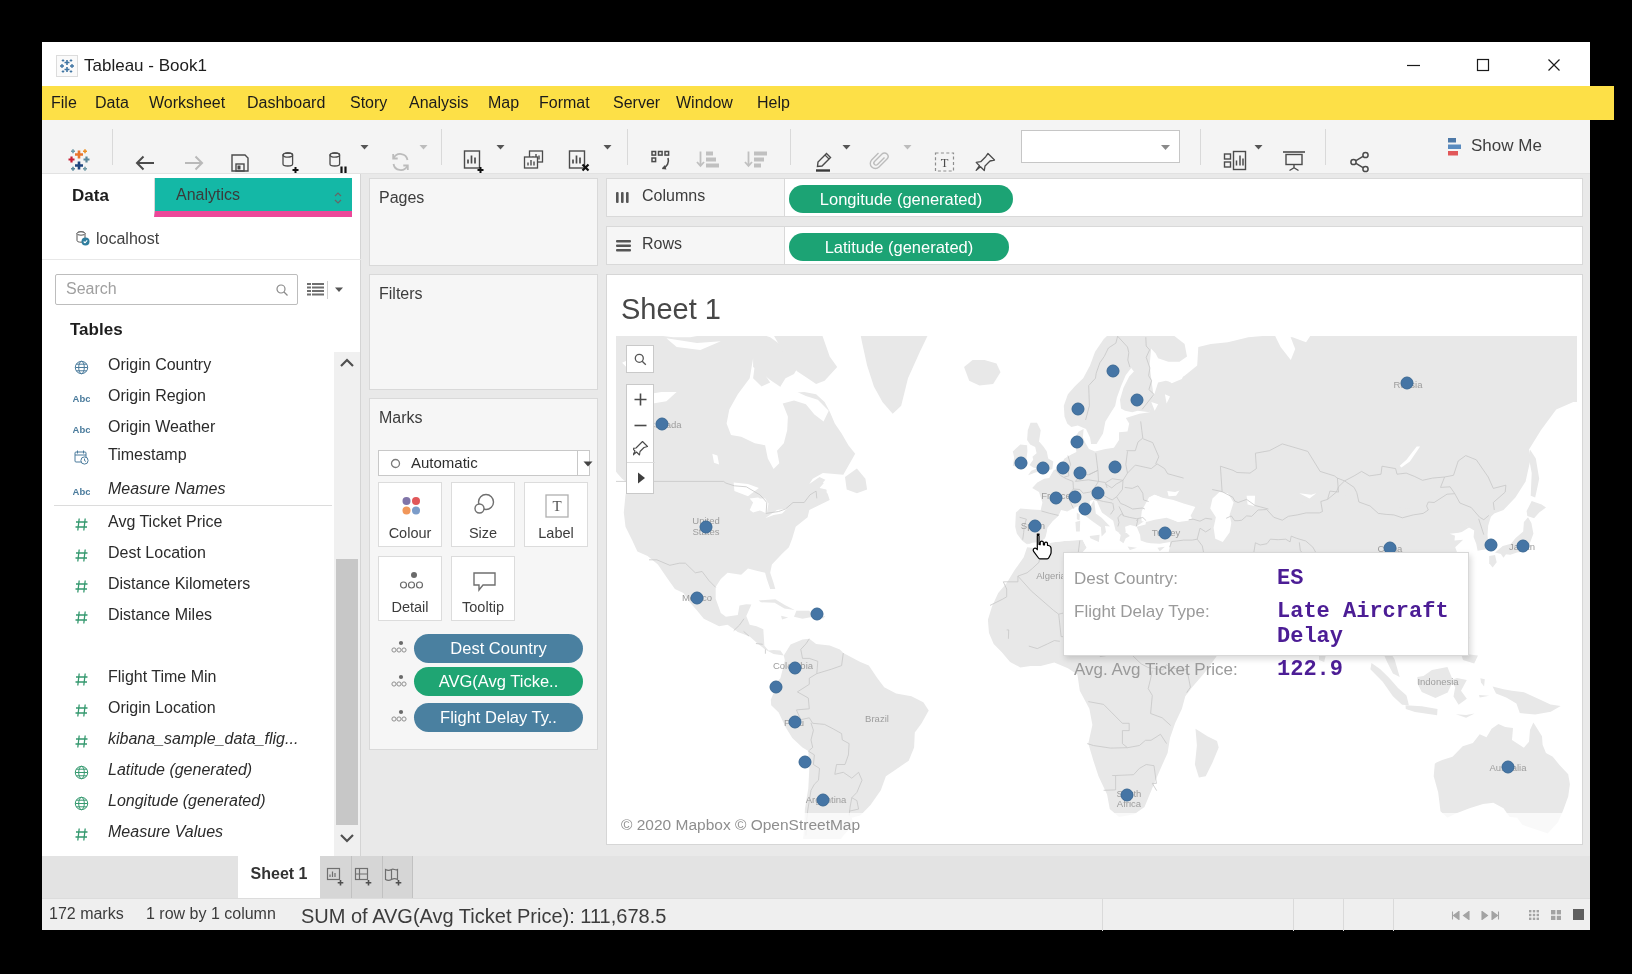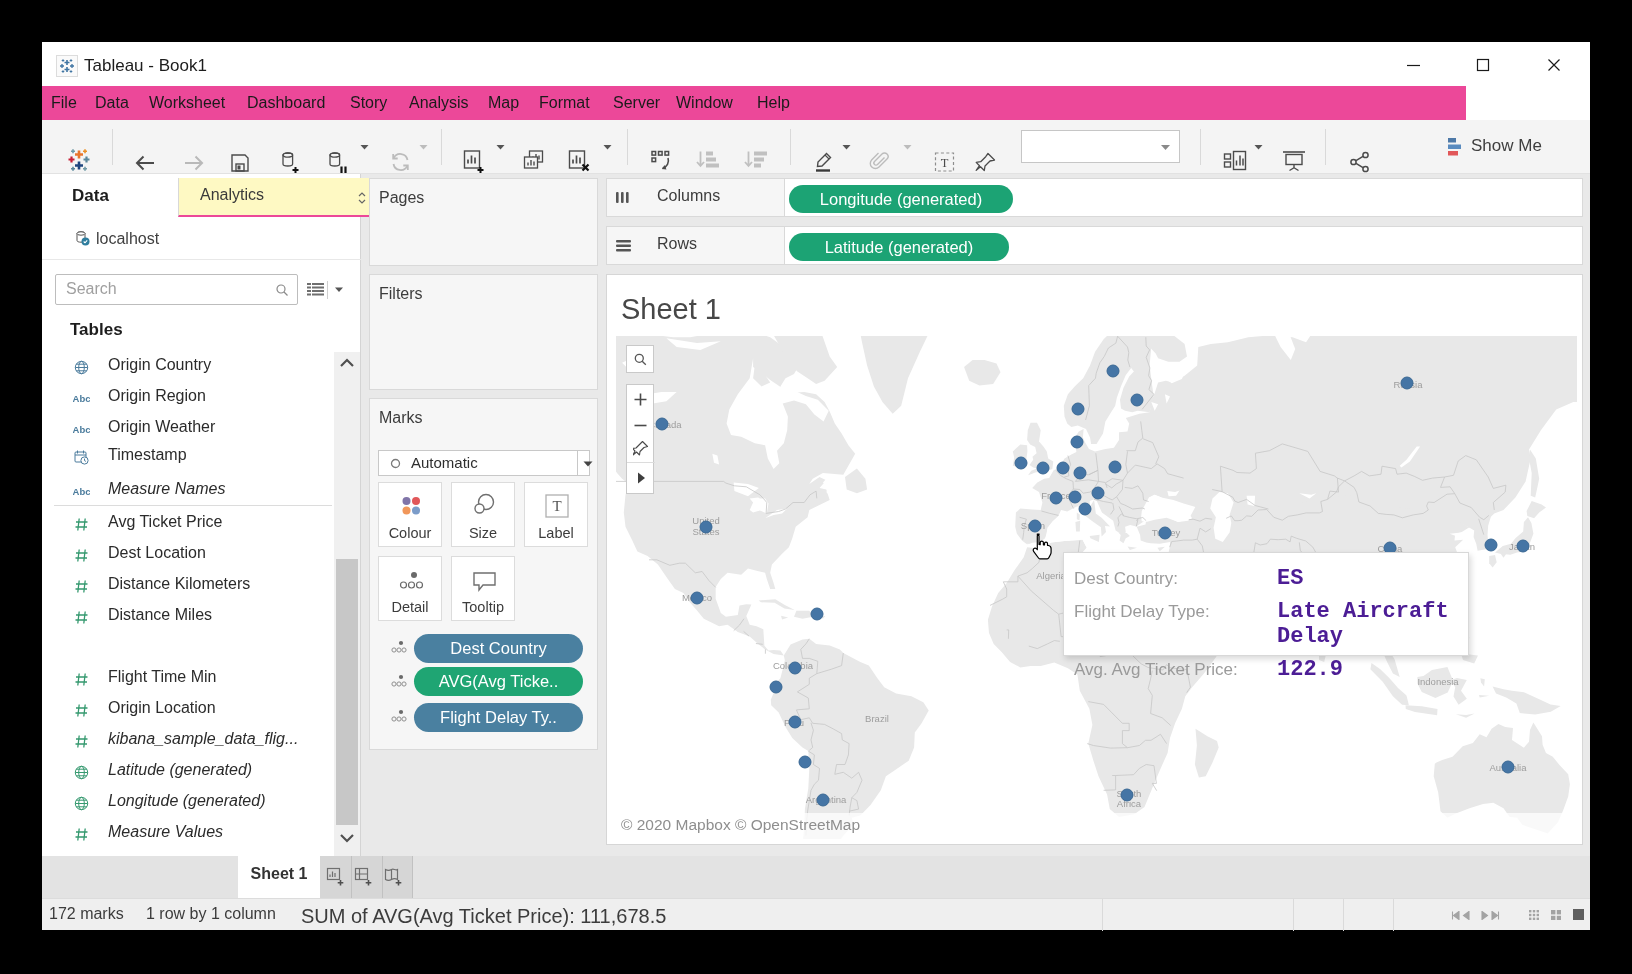--- a/index.html
+++ b/index.html
@@ -22,21 +22,21 @@
 .mbtn { position:absolute; width:64px; height:65px; background:#fff;
   border:1px solid #dcdcdc; }
 .mbtn .blab { position:absolute; width:100%; text-align:center; bottom:5px;
   font-size:14.5px; color:#3c3c3c; }
 .pill { position:absolute; height:29px; border-radius:15px; color:#fff;
   font-size:16.5px; text-align:center; line-height:29px; }
 .shelf { position:absolute; left:564px; width:977px; height:39px; background:#fff;
   border:1px solid #d9d9d9; }
 .shelflbl { position:absolute; left:0; top:0; width:178px; height:37px;
   background:#f6f6f6; border-right:1px solid #d9d9d9; }
-.shelflbl .t { position:absolute; left:50px; top:8px; font-size:16px; color:#3c3c3c; }
+.shelflbl .t { position:absolute; left:35px; top:8px; font-size:16px; color:#3c3c3c; }
 .tt-row { display:table-row; }
 .tt-c1, .tt-c2 { display:table-cell; padding-bottom:8px; }
 .tt-c1 { color:#9a9a9a; width:203px; font-size:17px; }
 .tt-c2 { color:#4c1d95; font-weight:bold; font-size:22px;font-family:Liberation Mono, monospace; }
 </style>
 </head>
 <body>
 <div id="win">
 
   <div class="abs" style="left:14px;top:13px;width:22px;height:22px;border:1px solid #dcdcdc;background:#fafafa">
@@ -57,21 +57,21 @@
   <svg class="abs" style="left:1363px;top:14px" width="18" height="18" viewBox="0 0 18 18">
     <path d="M2 9.5h13" stroke="#1a1a1a" stroke-width="1.2"></path>
     </svg>
   <svg class="abs" style="left:1432px;top:14px" width="18" height="18" viewBox="0 0 18 18">
     <rect x="3.5" y="3.5" width="11" height="11" fill="none" stroke="#1a1a1a" stroke-width="1.2"></rect>
     </svg>
   <svg class="abs" style="left:1503px;top:14px" width="18" height="18" viewBox="0 0 18 18">
     <path d="M3.5 3.5l11 11M14.5 3.5l-11 11" stroke="#1a1a1a" stroke-width="1.2"></path>
     </svg>
 
-  <div class="abs" style="left:0;top:44px;width:1424px;height:34px;background:#ec4899">
+  <div class="abs" style="left:0;top:44px;width:1572px;height:34px;background:#fde047">
     <div class="menu-item" style="left:9px">File</div>
     <div class="menu-item" style="left:53px">Data</div>
     <div class="menu-item" style="left:107px">Worksheet</div>
     <div class="menu-item" style="left:205px">Dashboard</div>
     <div class="menu-item" style="left:308px">Story</div>
     <div class="menu-item" style="left:367px">Analysis</div>
     <div class="menu-item" style="left:446px">Map</div>
     <div class="menu-item" style="left:497px">Format</div>
     <div class="menu-item" style="left:571px">Server</div>
     <div class="menu-item" style="left:634px">Window</div>
@@ -279,21 +279,21 @@
 <rect x="2" y="16" width="10" height="4.5" fill="#e15759"></rect>
         </svg>
       </div>
       <div class="abs" style="left:1429px;top:16px;font-size:17px;color:#3f3f3f">Show Me</div>
   </div>
 
   <div class="abs" style="left:0;top:132px;width:1548px;height:682px;background:#e9e9e9"></div>
 
   <div class="abs" style="left:0;top:132px;width:319px;height:682px;background:#fff;border-right:1px solid #d4d4d4">
 
-    <div class="abs" style="left:136px;top:4px;width:198px;height:39px;background:#fef9c3;border-left:1px solid #d8d8d8;border-bottom:2px solid #ec4899">
+    <div class="abs" style="left:112px;top:4px;width:198px;height:39px;background:#14b8a6;border-left:1px solid #d8d8d8;border-bottom:6px solid #ec4899">
       <div class="abs" style="left:21px;top:8px;font-size:16px;color:#3a3a3a">Analytics</div>
       <svg class="abs" style="left:178px;top:13px" width="10" height="14" viewBox="0 0 10 14">
         <path d="M2 5l3-3 3 3" fill="none" stroke="#666" stroke-width="1.2"></path>
         <path d="M2 9l3 3 3-3" fill="none" stroke="#666" stroke-width="1.2"></path>
       </svg>
     </div>
     <div class="abs" style="left:30px;top:12px;font-size:17px;font-weight:bold;color:#1d1d1d">Data</div>
 
     <svg class="abs" style="left:32px;top:56px" width="17" height="17" viewBox="0 0 17 17">
       <path d="M3 3.5c0-1 1.6-1.7 4-1.7s4 .7 4 1.7v7c0 1-1.6 1.7-4 1.7s-4-.7-4-1.7z" fill="#fff" stroke="#555" stroke-width="1"></path>

